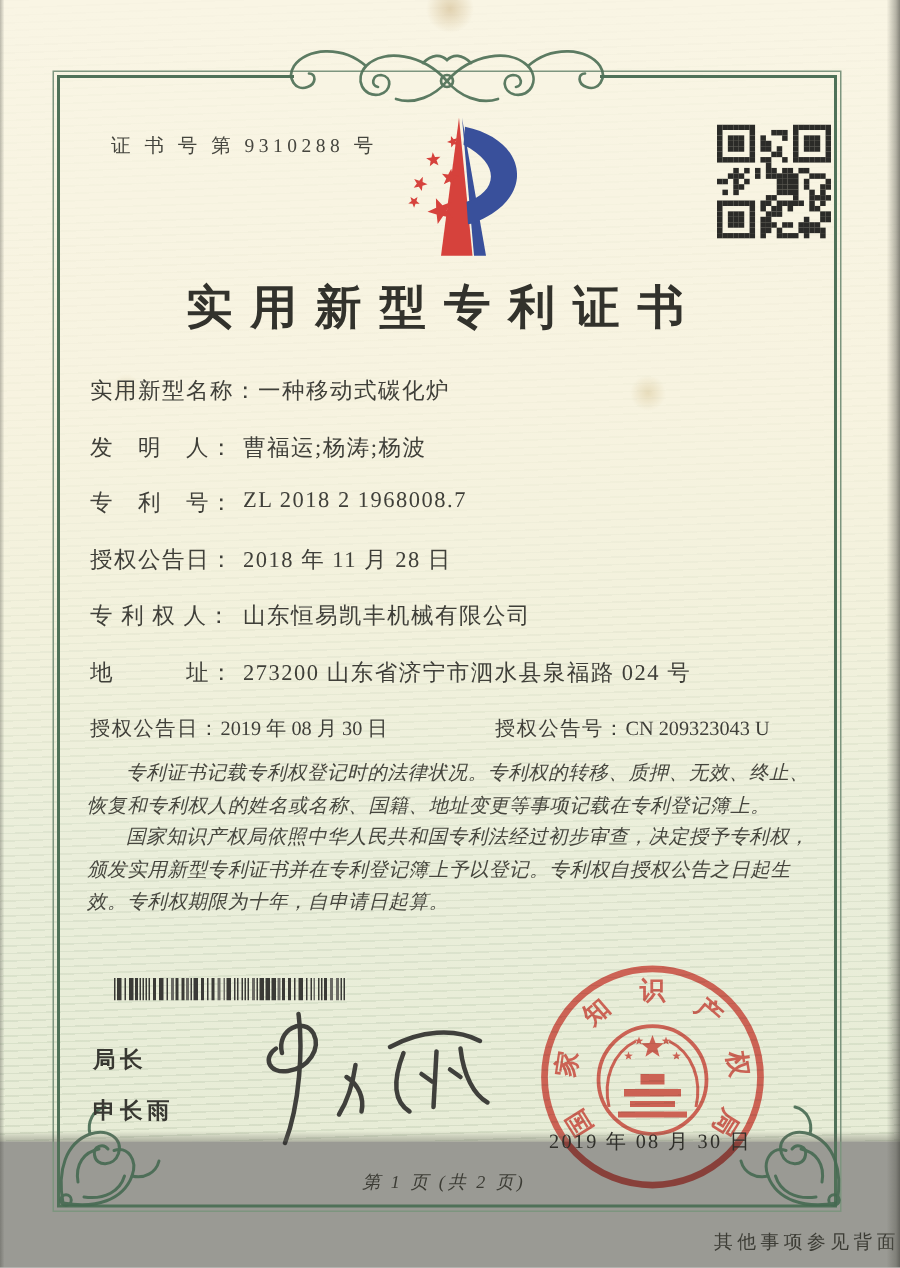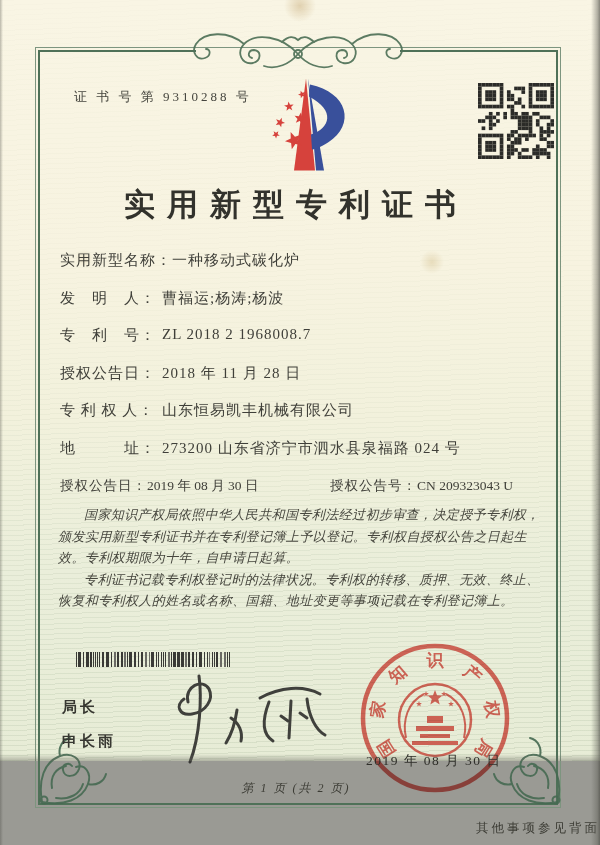--- a/index.html
+++ b/index.html
@@ -386,22 +386,22 @@
   </div>
 
   <div id="grant-row" class="txt">
     <span class="glabel">授权公告日：</span><span>2019 年 08 月 30 日</span>
     <span id="grant-no-group">
       <span class="glabel">授权公告号：</span><span>CN 209323043 U</span>
     </span>
   </div>
 
   <div id="paras" class="txt">
+    <p>专利证书记载专利权登记时的法律状况。专利权的转移、质押、无效、终止、恢复和专利权人的姓名或名称、国籍、地址变更等事项记载在专利登记簿上。</p>
     <p>国家知识产权局依照中华人民共和国专利法经过初步审查，决定授予专利权，颁发实用新型专利证书并在专利登记簿上予以登记。专利权自授权公告之日起生效。专利权期限为十年，自申请日起算。</p>
-    <p>专利证书记载专利权登记时的法律状况。专利权的转移、质押、无效、终止、恢复和专利权人的姓名或名称、国籍、地址变更等事项记载在专利登记簿上。</p>
   </div>
 
   <svg id="barcode" viewBox="0 0 156 15" preserveAspectRatio="none">
       <rect x="0" y="0" width="1" height="15" fill="#3a3a36"></rect>
       <rect x="2" y="0" width="3" height="15" fill="#3a3a36"></rect>
       <rect x="7" y="0" width="1" height="15" fill="#3a3a36"></rect>
       <rect x="10" y="0" width="3" height="15" fill="#3a3a36"></rect>
       <rect x="14" y="0" width="2" height="15" fill="#3a3a36"></rect>
       <rect x="17" y="0" width="1" height="15" fill="#3a3a36"></rect>
       <rect x="19" y="0" width="1" height="15" fill="#3a3a36"></rect>

